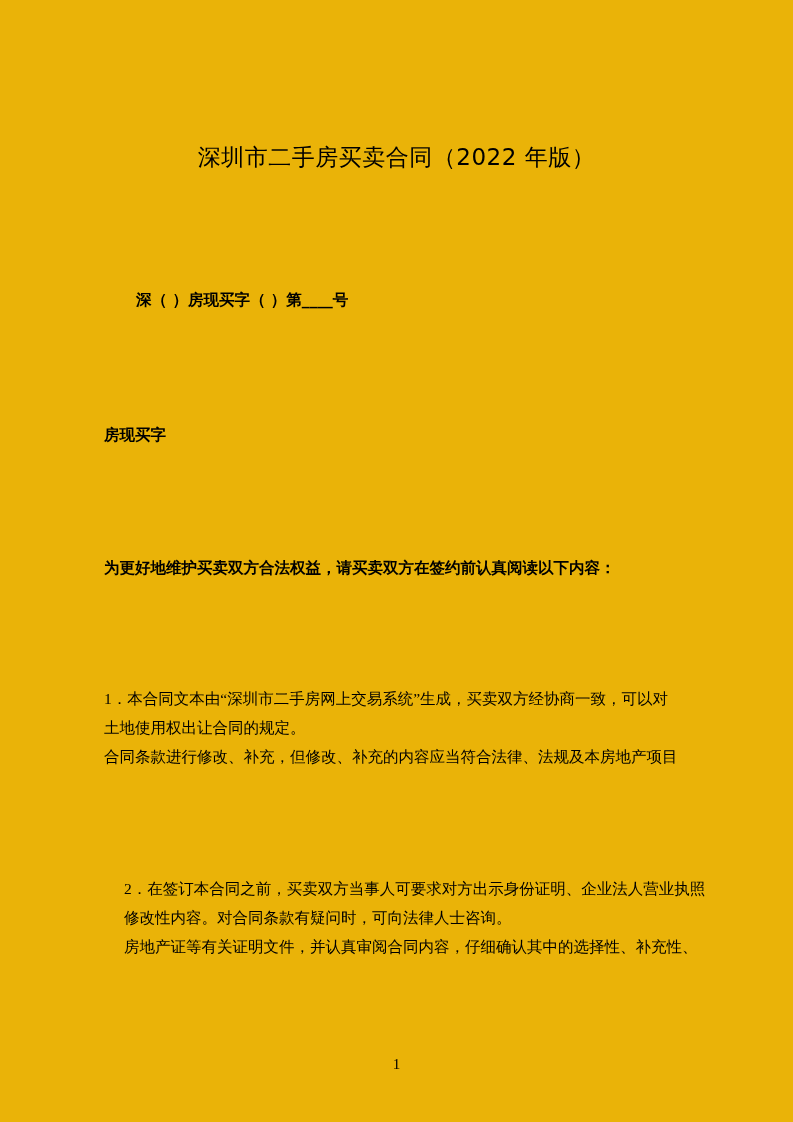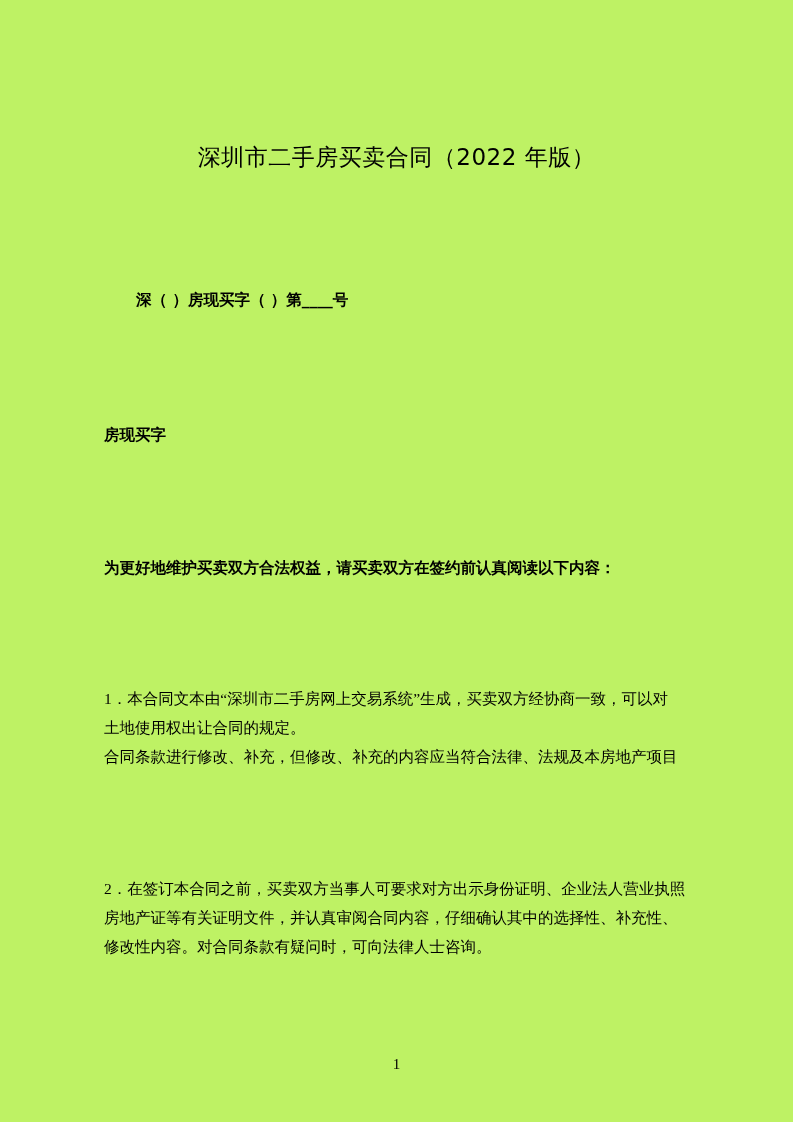--- a/index.html
+++ b/index.html
@@ -1,18 +1,18 @@
 <!DOCTYPE html>
 <html><head>
 <meta charset="utf-8">
 <style>
   html, body { margin: 0; padding: 0; background: #ffffff; }
   body { width: 793px; height: 1122px; position: relative; overflow: hidden;
          font-family: "DejaVu Sans", "Liberation Sans", sans-serif; color: #000; }
-  .page { position: absolute; left: 0; top: 0; width: 793px; height: 1122px; background: #bef264; }
+  .page { position: absolute; left: 0; top: 0; width: 793px; height: 1122px; background: #eab308; }
   .title { position: absolute; left: 0; width: 793px; top: 142px; text-align: center;
            font-size: 23px; line-height: 30px; letter-spacing: 0.5px; }
   .line { position: absolute; white-space: nowrap; font-size: 15.5px; line-height: 20px; font-weight: bold; }
   .clip { position: absolute; left: 104px; width: 621px; overflow: hidden; font-family: Liberation Serif, serif; }
   .para-line { white-space: nowrap; font-size: 15.5px; line-height: 29px; height: 29px; }
   .page-num { position: absolute; left: 0; width: 793px; top: 1056px; text-align: center;
               font-family: "Liberation Serif", "DejaVu Serif", serif; font-size: 15px; }
 </style>
 </head>
 <body>
@@ -26,20 +26,20 @@
   <div class="line" style="left:104px; top:425px;">房现买字</div>
 
   <div class="line" style="left:104px; top:558px;">为更好地维护买卖双方合法权益，请买卖双方在签约前认真阅读以下内容：</div>
 
   <div class="clip" style="top:684px;">
     <div class="para-line">1．本合同文本由“深圳市二手房网上交易系统”生成，买卖双方经协商一致，可以对</div>
     <div class="para-line">土地使用权出让合同的规定。</div>
     <div class="para-line"> 合同条款进行修改、补充，但修改、补充的内容应当符合法律、法规及本房地产项目</div>
   </div>
 
-  <div class="clip" style="top:874px;">
+  <div class="clip" style="top:874px;margin-left:20px;">
     <div class="para-line">2．在签订本合同之前，买卖双方当事人可要求对方出示身份证明、企业法人营业执照</div>
+    <div class="para-line">修改性内容。对合同条款有疑问时，可向法律人士咨询。</div>
     <div class="para-line"> 房地产证等有关证明文件，并认真审阅合同内容，仔细确认其中的选择性、补充性、</div>
-    <div class="para-line">修改性内容。对合同条款有疑问时，可向法律人士咨询。</div>
   </div>
 
   <div class="page-num">1</div>
 </div>
 
 </body></html>

